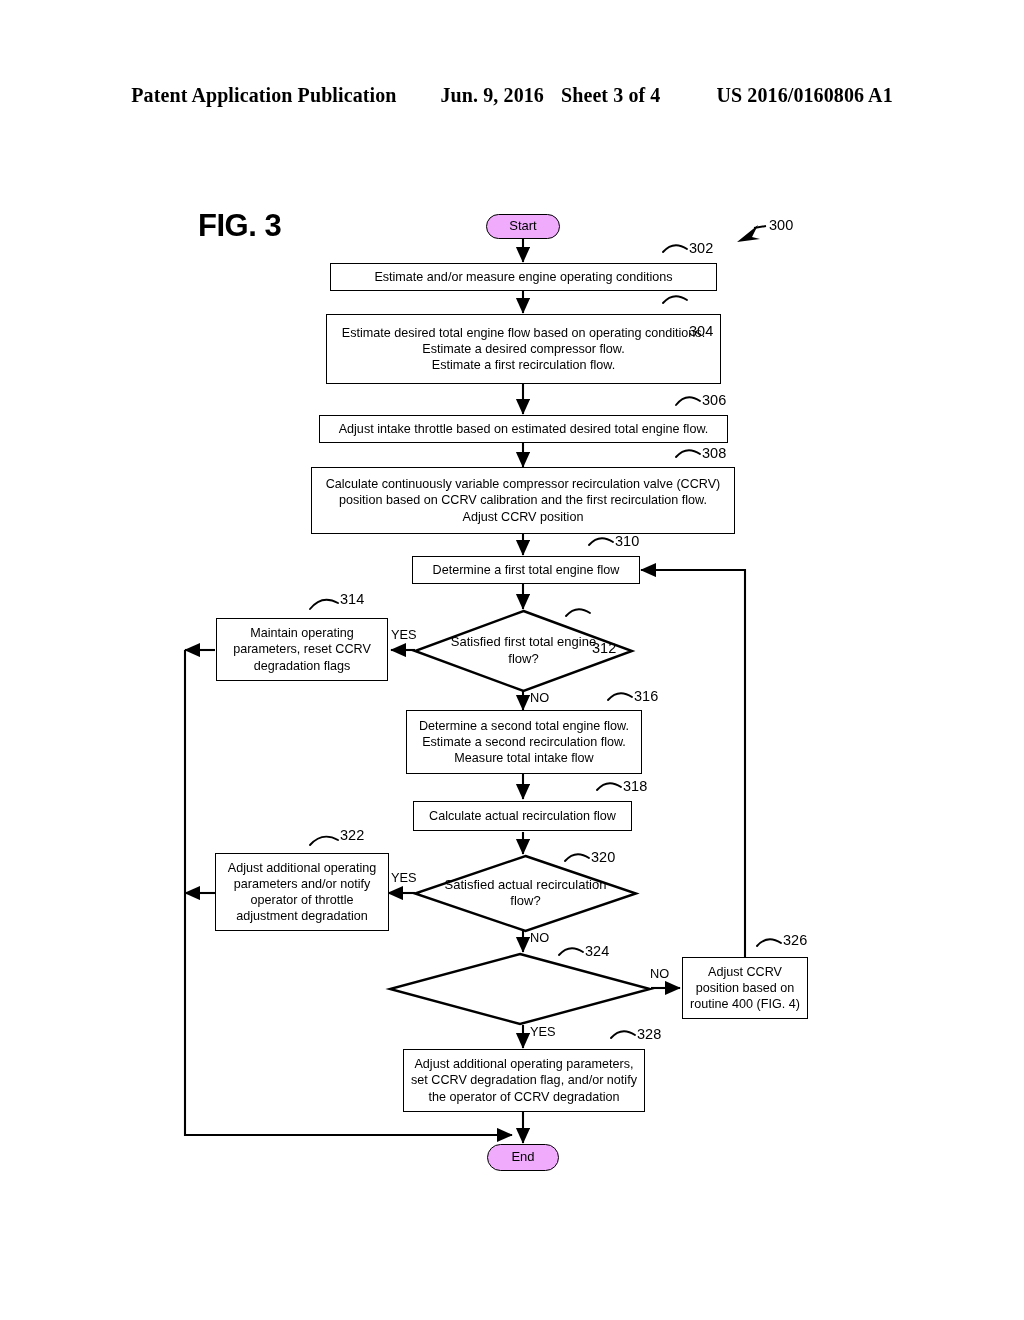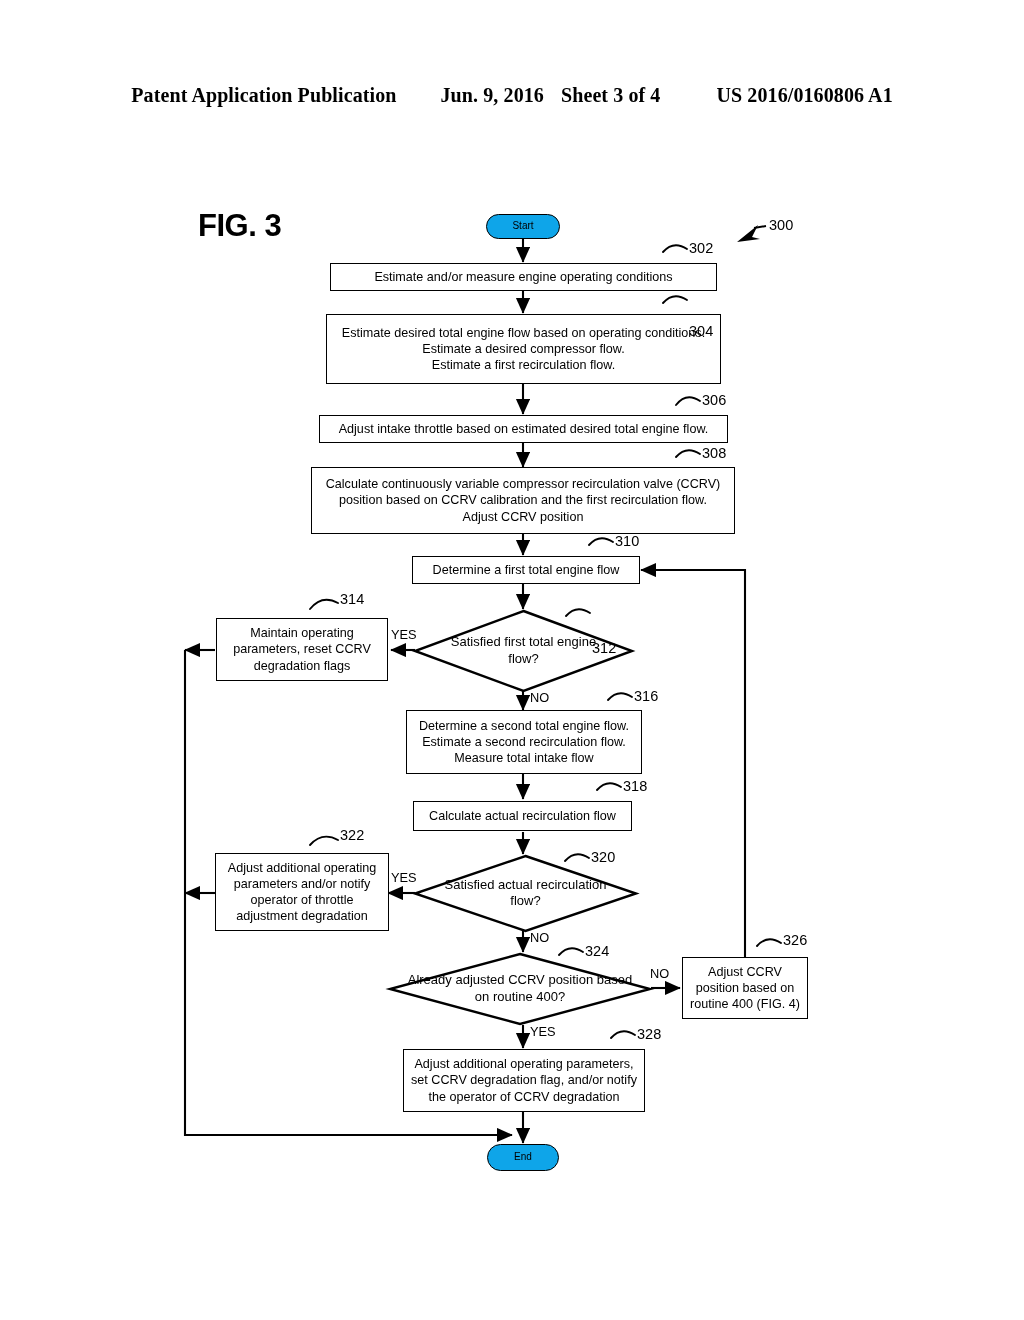--- a/index.html
+++ b/index.html
@@ -61,22 +61,22 @@
     color: #000;
   }
   .box {
     border: 1.6px solid #000;
     background: #fff;
     padding: 2px 6px;
   }
   .terminator {
     border: 1.8px solid #000;
     border-radius: 999px;
-    background: #0ea5e9;
-    font-size: 10px;
+    background: #f0abfc;
+    font-size: 13px;
   }
 
   
   .diamond {
     position: absolute;
   }
   .diamond svg {
     position: absolute;
     left: 0; top: 0;
     overflow: visible;
@@ -253,21 +253,20 @@
 </div>
 
 <div class="node box" style="left:215px; top:853px; width:174px; height:78px;">
   <span>Adjust additional operating parameters and/or notify operator of throttle adjustment degradation</span>
 </div>
 
 <div class="diamond" style="left:389px; top:953px; width:262px; height:72px;">
   <svg viewBox="0 0 262 72" width="262" height="72" aria-hidden="true">
     <polygon points="131,1 261,36 131,71 1,36" fill="#fff" stroke="#000" stroke-width="2.4"></polygon>
   </svg>
-  <div class="dlabel" style="left:6%; width:88%;">Already adjusted CCRV position based on routine 400?</div>
 </div>
 
 <div class="node box" style="left:682px; top:957px; width:126px; height:62px;">
   <span>Adjust CCRV position based on routine 400 (FIG. 4)</span>
 </div>
 
 <div class="node box" style="left:403px; top:1049px; width:242px; height:63px;">
   <span>Adjust additional operating parameters, set CCRV degradation flag, and/or notify the operator of CCRV degradation</span>
 </div>
 

